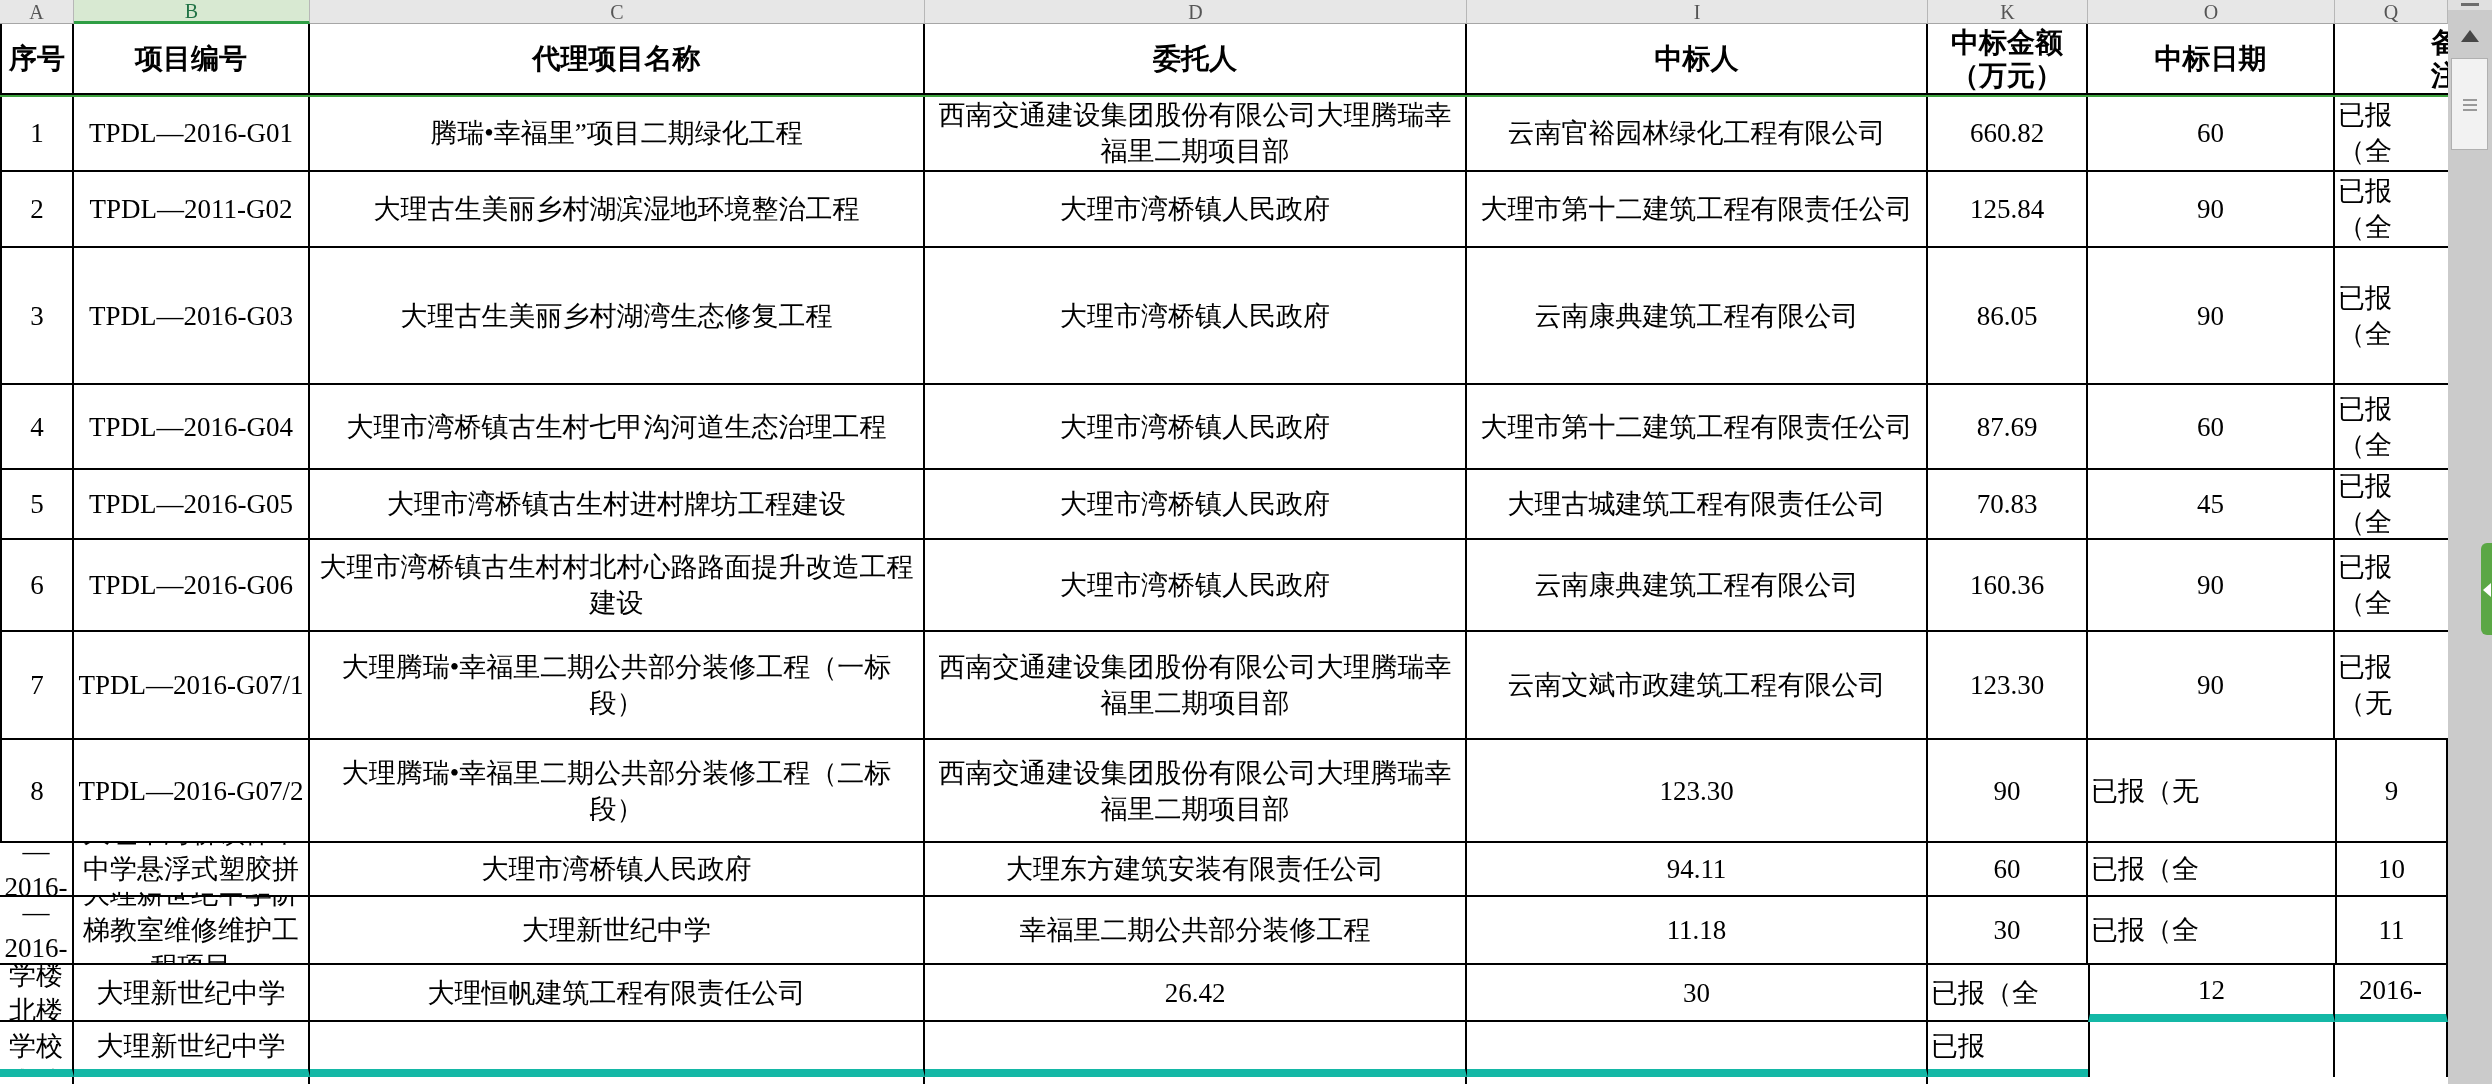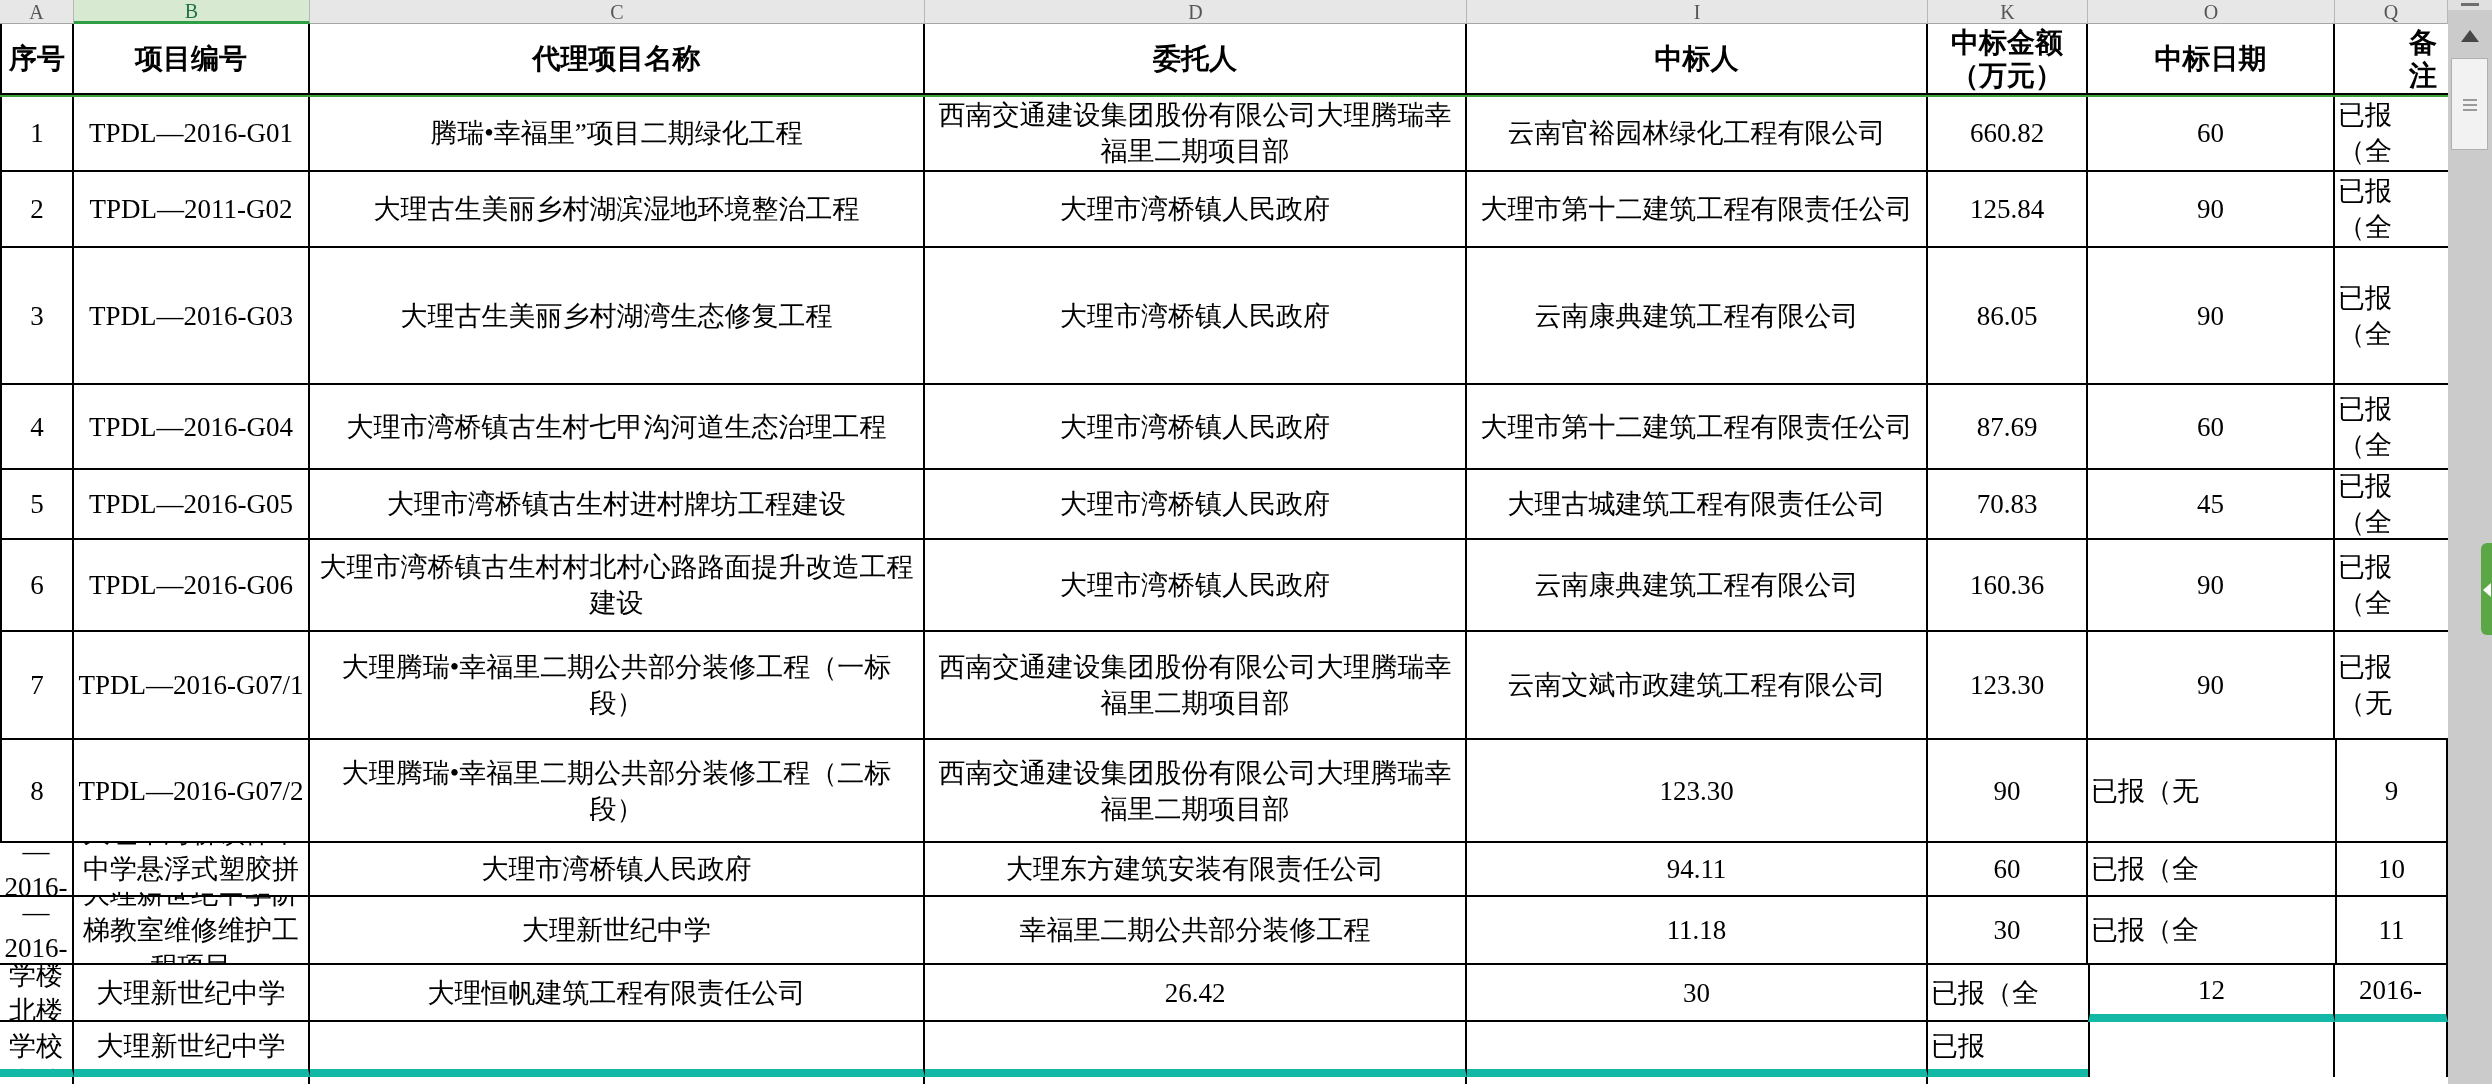--- a/index.html
+++ b/index.html
@@ -50,21 +50,21 @@
     border-bottom:2px solid #000;
     font-size:27px;line-height:36px;
     text-align:center;
     white-space:pre-line;
     overflow:hidden;
     padding:0 3px;
   }
   .cell.first{border-left:2px solid #000;}
   .cell.lastcol{border-right:none;justify-content:flex-start;text-align:left;}
   .cell.hdr{font-weight:bold;font-size:28px;line-height:33px;}
-  .cell.hdr.lastcol{padding-left:74px;}
+  .cell.hdr.lastcol{padding-left:96px;}
   .cell.thickbottom{border-bottom:8px solid #14b8a6;}
   .cell.sliver{border-bottom:none;}
   
   #freezeline{
     position:absolute;left:0;top:95px;width:2448px;height:2px;
     z-index:4;
   }
   
   #vscroll{
     position:absolute;right:0;top:0;width:44px;height:1084px;

